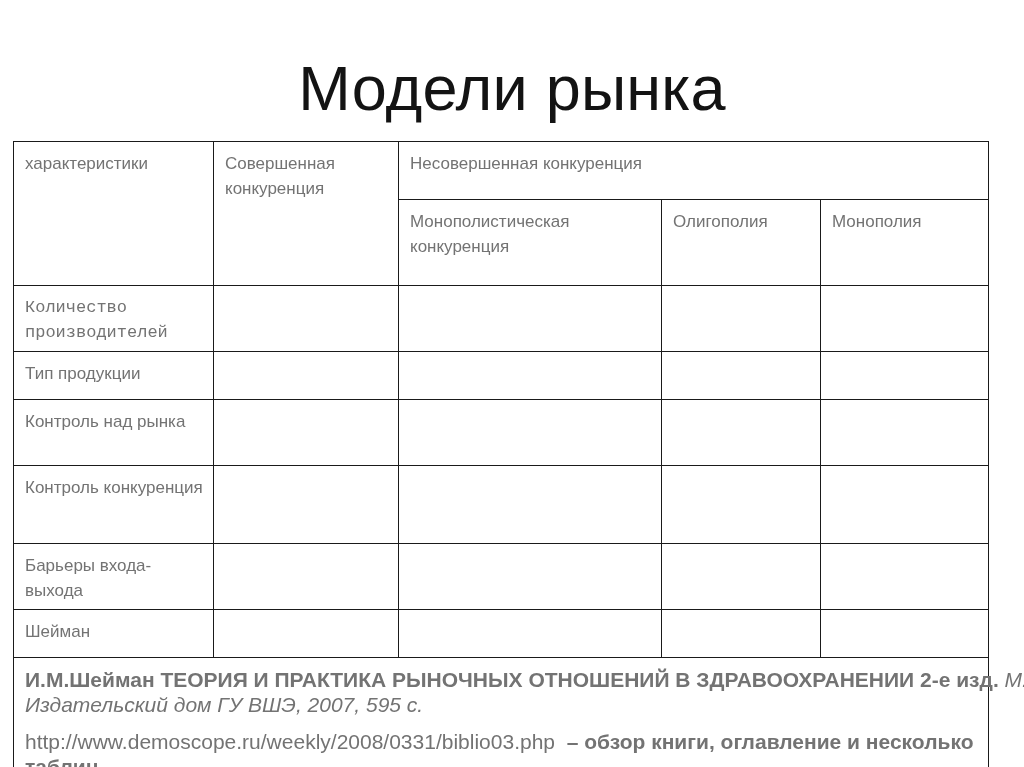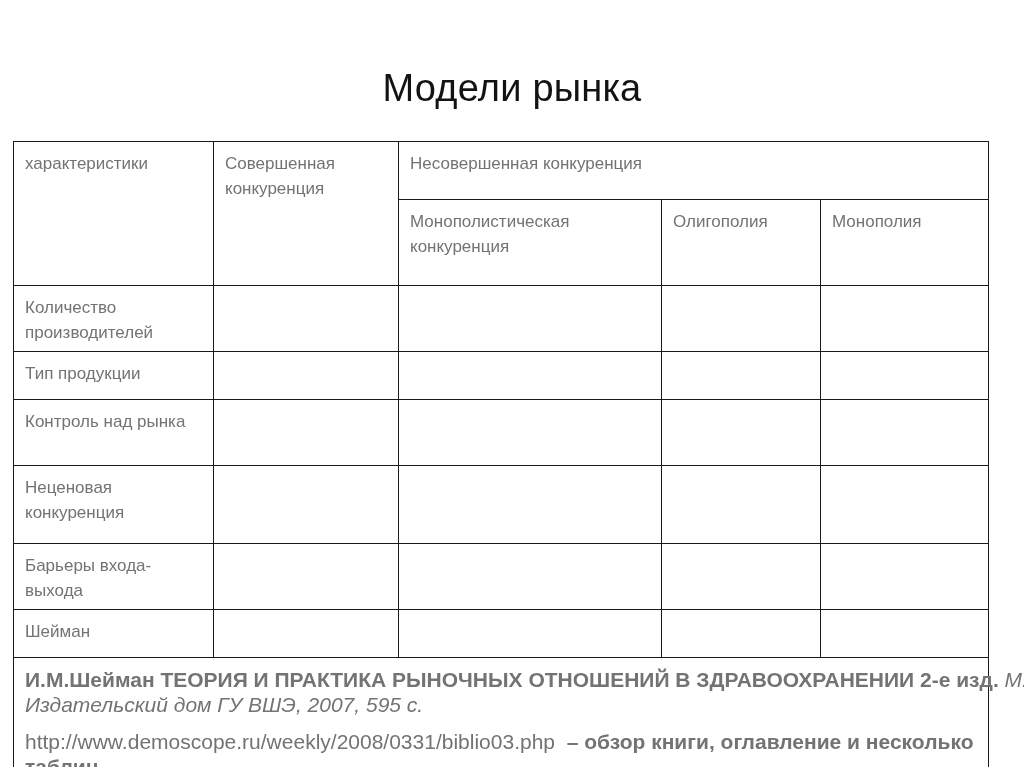--- a/index.html
+++ b/index.html
@@ -23,21 +23,21 @@
     background: #ffffff;
   }
 
   
   .slide-title {
     position: absolute;
     left: 0;
     top: 60px;
     width: 1024px;
     text-align: center;
-    font-size: 38px;
+    font-size: 63px;
     line-height: 56px;
     font-weight: 400;
     letter-spacing: 0.2px;
     color: #131313;
     white-space: nowrap;
   }
 
   
   .market-table {
     position: absolute;
@@ -73,21 +73,21 @@
     text-align: center;
     padding-left: 10px;
     margin-left: 12px;
   }
 
   .hdr-group-cell { height: 42px; }
   .hdr-sub-cell   { height: 70px; }
 
   .row-label { }
 
-  .r-tall  { height: 63px; }
+  .r-tall  { height: 63px; font-family: Liberation Mono, monospace; }
   .r-short { height: 48px; }
   .r-mid   { height: 66px; }
   .r-big   { height: 78px; }
 
   .data-cell { }
 
   
   .source-cell {
     padding: 10px 12px 14px 11px;
     line-height: 30px;
@@ -146,21 +146,21 @@
 
       <tr class="r-mid">
         <td class="row-label">Контроль над рынка</td>
         <td class="data-cell"></td>
         <td class="data-cell"></td>
         <td class="data-cell"></td>
         <td class="data-cell"></td>
       </tr>
 
       <tr class="r-big">
-        <td class="row-label">Неценовая конкуренция</td>
+        <td class="row-label">Контроль конкуренция</td>
         <td class="data-cell"></td>
         <td class="data-cell"></td>
         <td class="data-cell"></td>
         <td class="data-cell"></td>
       </tr>
 
       <tr class="r-mid">
         <td class="row-label">Барьеры входа-выхода</td>
         <td class="data-cell"></td>
         <td class="data-cell"></td>

